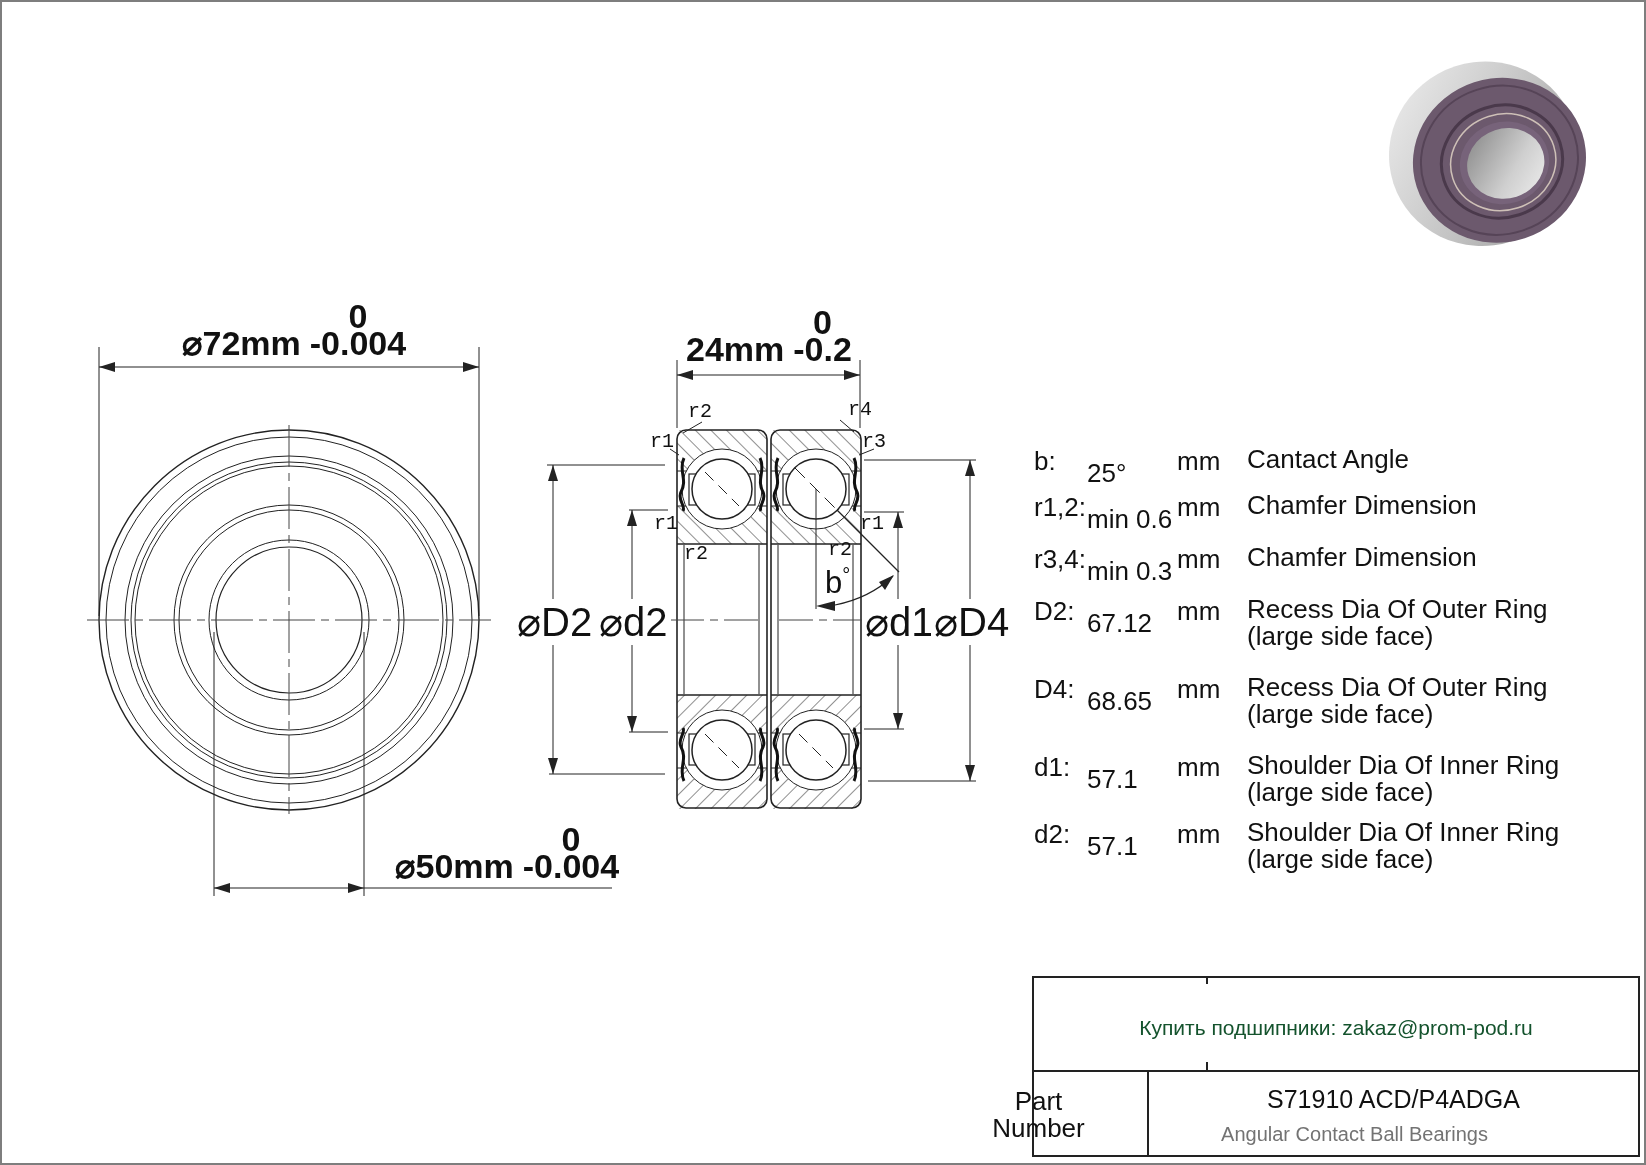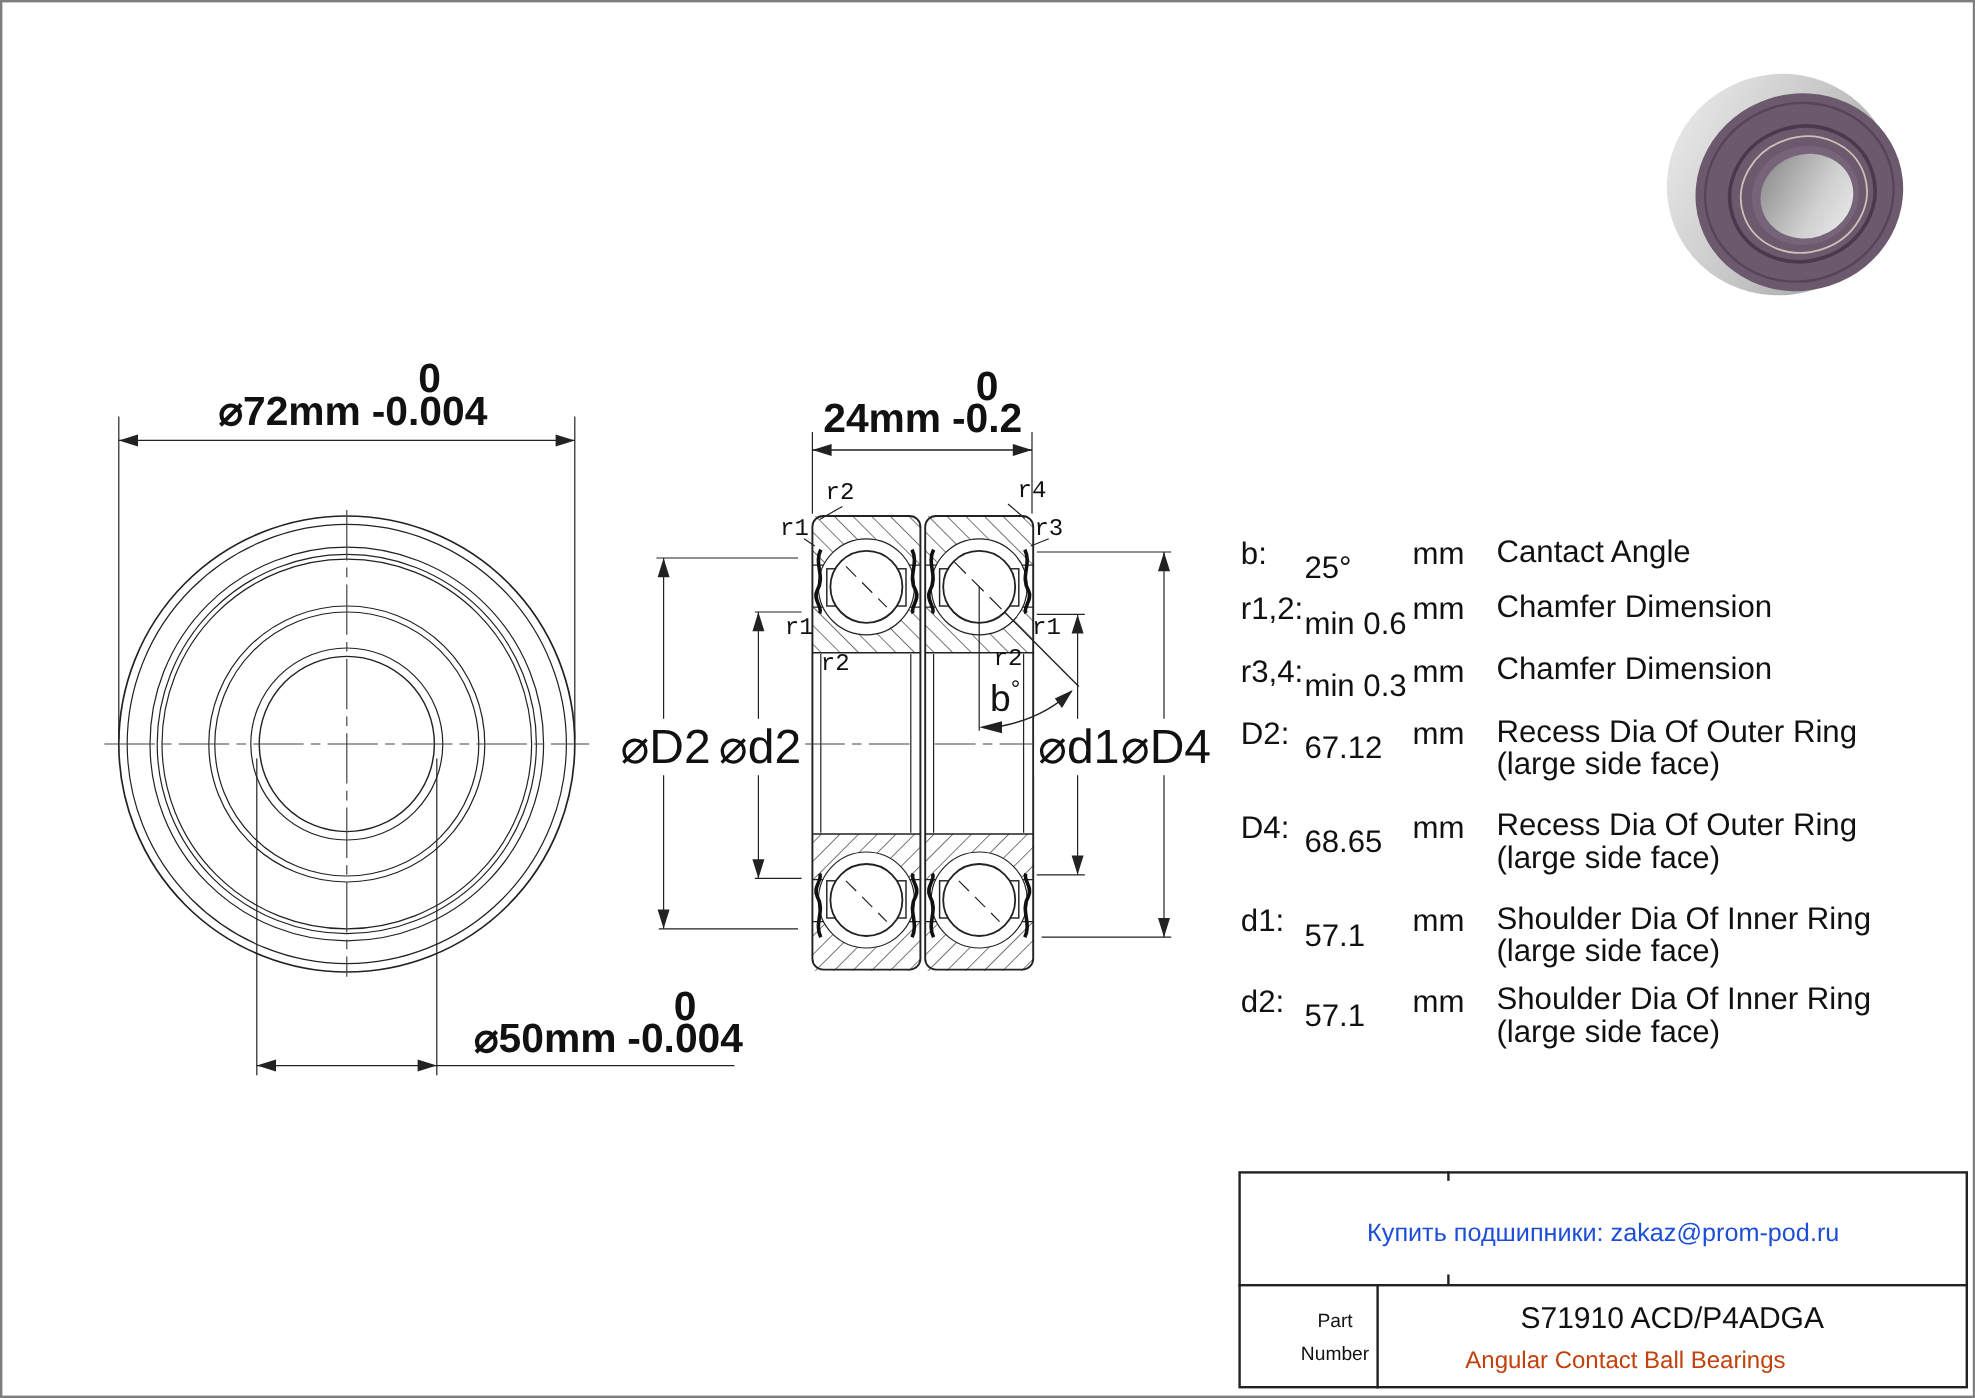--- a/index.html
+++ b/index.html
@@ -27,24 +27,24 @@
   
   .spec-row{position:absolute;left:0;top:0;width:1642px;height:56px;font-size:26px;color:#111;}
   .spec-row .sl{position:absolute;left:1032px;top:0;}
   .spec-row .sv{position:absolute;left:1085px;top:12px;}
   .spec-row .su{position:absolute;left:1175px;top:0;}
   .spec-row .sd{position:absolute;left:1245px;top:0;line-height:27px;}
   
   .tb-box{position:absolute;left:1030px;top:974px;width:608px;height:181px;border:2px solid #222;box-sizing:border-box;}
   .tb-hline{position:absolute;left:1030px;top:1068px;width:608px;height:0;border-top:2px solid #222;}
   .tb-vline{position:absolute;left:1145px;top:1068px;width:0;height:87px;border-left:2px solid #222;}
-  .tb-contact{position:absolute;left:1030px;top:1014px;width:608px;text-align:center;font-size:21px;color:#1d4ed8;}
-  .tb-partlabel{position:absolute;left:1050px;top:1086px;width:121px;text-align:center;font-size:16px;line-height:27px;color:#111;}
+  .tb-contact{position:absolute;left:1030px;top:1014px;width:608px;text-align:center;font-size:21px;color:#14532d;}
+  .tb-partlabel{position:absolute;left:976px;top:1086px;width:121px;text-align:center;font-size:26px;line-height:27px;color:#111;}
   .tb-pn{position:absolute;left:1145px;top:1083px;width:493px;text-align:center;font-size:25px;color:#111;}
-  .tb-sub{position:absolute;left:1145px;top:1121px;width:415px;text-align:center;font-size:20px;color:#c2410c;}
+  .tb-sub{position:absolute;left:1145px;top:1121px;width:415px;text-align:center;font-size:20px;color:#737373;}
 </style>
 </head>
 <body>
 
 <div class="canvas">
 
   <svg class="drawing" width="1642" height="1161" viewBox="0 0 1642 1161">
     <defs>
       <pattern id="hatch" width="11" height="11" patternUnits="userSpaceOnUse" patternTransform="rotate(-45)">
         <rect width="11" height="11" fill="#fff"></rect>

